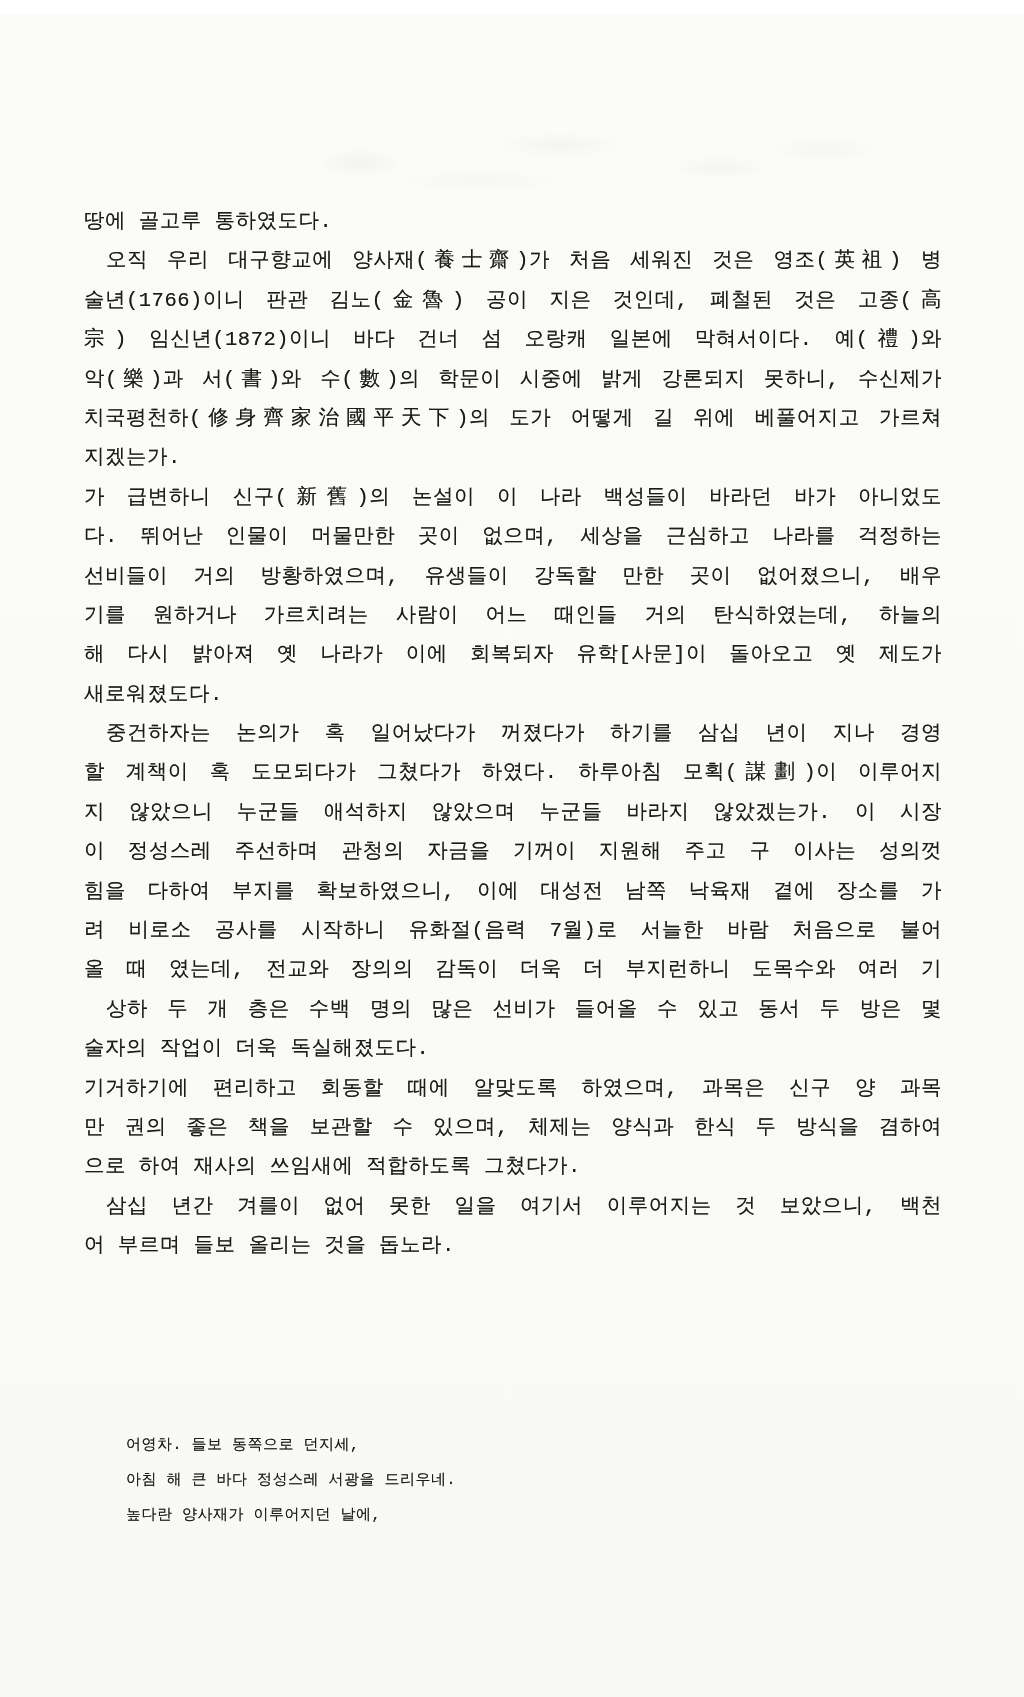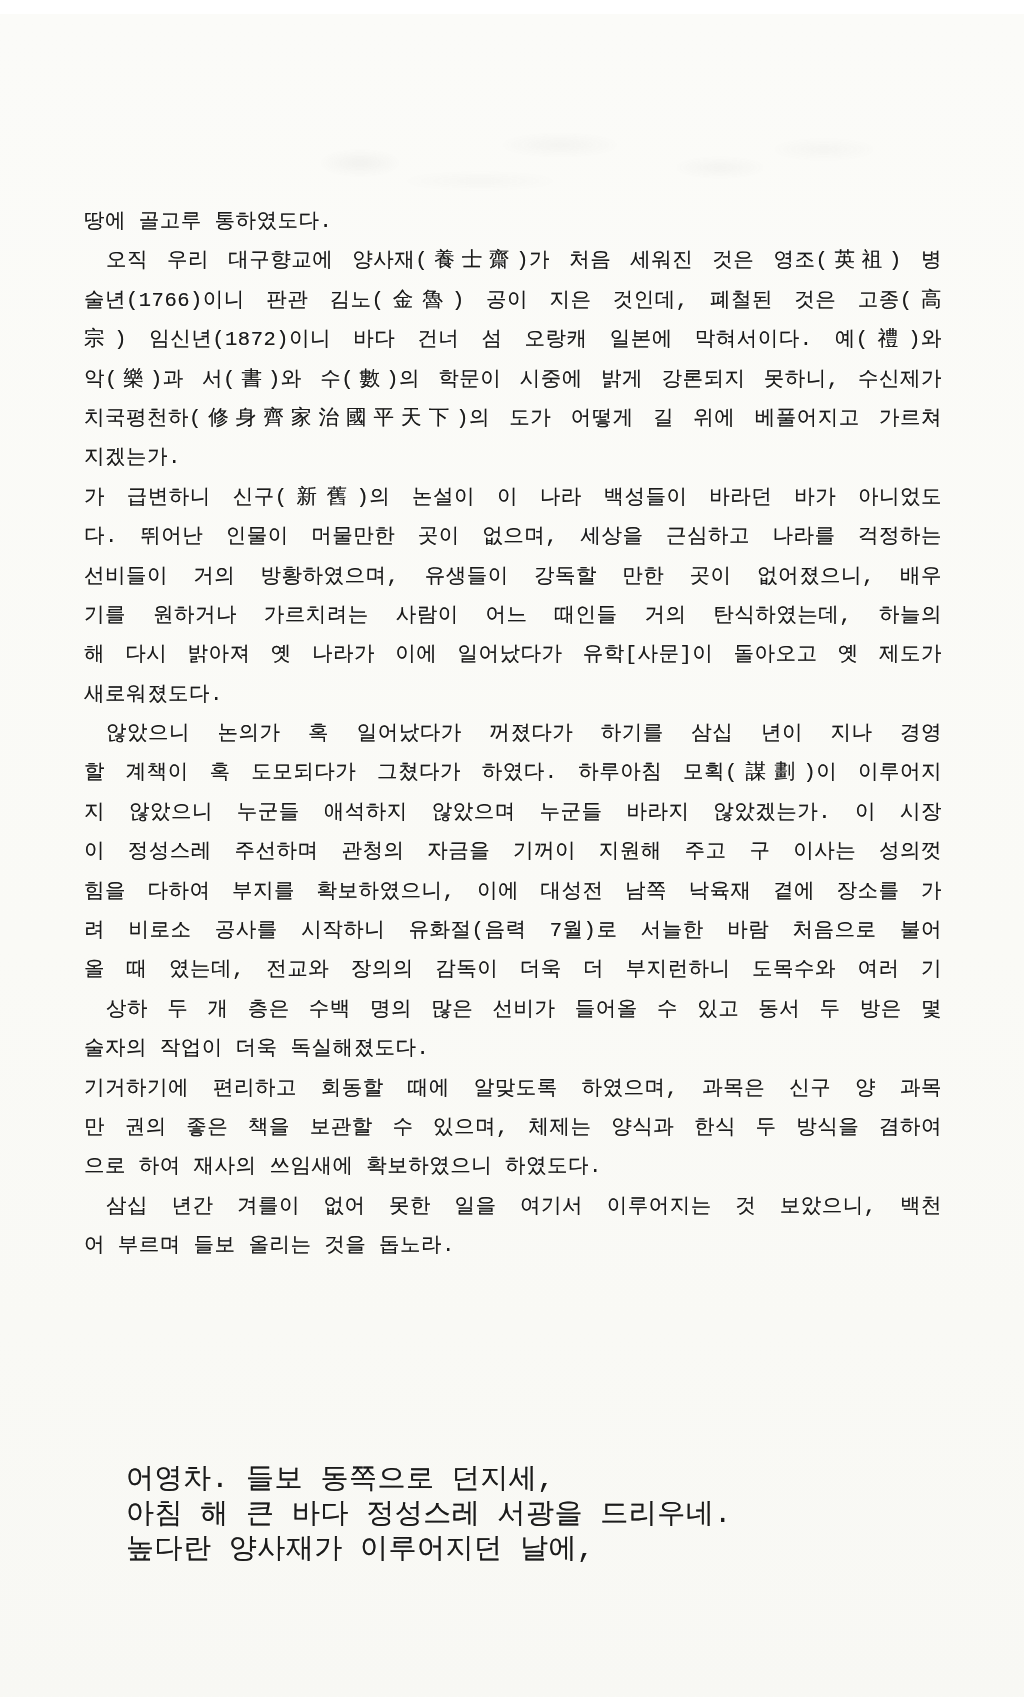--- a/index.html
+++ b/index.html
@@ -58,24 +58,24 @@
     text-align-last: justify;
   }
   .line.plain {
     text-align: left;
   }
   .line.indent {
     text-indent: 22px;
   }
   .verse-block {
     position: absolute;
-    top: 1448px;
+    top: 1414px;
     left: 126px;
     width: 700px;
-    font-size: 28px;
+    font-size: 15px;
     letter-spacing: 0.5px;
   }
   .verse-line {
     height: 35px;
     line-height: 35px;
     text-align: left;
     text-shadow: 0 0 0.5px rgba(20,20,20,0.55);
   }
 </style>
 </head>
@@ -88,34 +88,34 @@
       <div class="line justify indent">오직 우리 대구향교에 양사재(養士齋)가 처음 세워진 것은 영조(英祖) 병</div>
       <div class="line justify">술년(1766)이니 판관 김노(金魯) 공이 지은 것인데, 폐철된 것은 고종(高</div>
       <div class="line justify">宗) 임신년(1872)이니 바다 건너 섬 오랑캐 일본에 막혀서이다. 예(禮)와</div>
       <div class="line justify">악(樂)과 서(書)와 수(數)의 학문이 시중에 밝게 강론되지 못하니, 수신제가</div>
       <div class="line justify">치국평천하(修身齊家治國平天下)의 도가 어떻게 길 위에 베풀어지고 가르쳐</div>
       <div class="line plain">지겠는가.</div>
       <div class="line justify">가 급변하니 신구(新舊)의 논설이 이 나라 백성들이 바라던 바가 아니었도</div>
       <div class="line justify">다. 뛰어난 인물이 머물만한 곳이 없으며, 세상을 근심하고 나라를 걱정하는</div>
       <div class="line justify">선비들이 거의 방황하였으며, 유생들이 강독할 만한 곳이 없어졌으니, 배우</div>
       <div class="line justify">기를 원하거나 가르치려는 사람이 어느 때인들 거의 탄식하였는데, 하늘의</div>
-      <div class="line justify">해 다시 밝아져 옛 나라가 이에 일어났다가 유학[사문]이 돌아오고 옛 제도가</div>
+      <div class="line justify">해 다시 밝아져 옛 나라가 이에 회복되자 유학[사문]이 돌아오고 옛 제도가</div>
       <div class="line plain">새로워졌도다.</div>
-      <div class="line justify indent">않았으니 논의가 혹 일어났다가 꺼졌다가 하기를 삼십 년이 지나 경영</div>
+      <div class="line justify indent">중건하자는 논의가 혹 일어났다가 꺼졌다가 하기를 삼십 년이 지나 경영</div>
       <div class="line justify">할 계책이 혹 도모되다가 그쳤다가 하였다. 하루아침 모획(謀劃)이 이루어지</div>
       <div class="line justify">지 않았으니 누군들 애석하지 않았으며 누군들 바라지 않았겠는가. 이 시장</div>
       <div class="line justify">이 정성스레 주선하며 관청의 자금을 기꺼이 지원해 주고 구 이사는 성의껏</div>
       <div class="line justify">힘을 다하여 부지를 확보하였으니, 이에 대성전 남쪽 낙육재 곁에 장소를 가</div>
       <div class="line justify">려 비로소 공사를 시작하니 유화절(음력 7월)로 서늘한 바람 처음으로 불어</div>
       <div class="line justify">올 때 였는데, 전교와 장의의 감독이 더욱 더 부지런하니 도목수와 여러 기</div>
       <div class="line justify indent">상하 두 개 층은 수백 명의 많은 선비가 들어올 수 있고 동서 두 방은 몇</div>
       <div class="line plain">술자의 작업이 더욱 독실해졌도다.</div>
       <div class="line justify">기거하기에 편리하고 회동할 때에 알맞도록 하였으며, 과목은 신구 양 과목</div>
       <div class="line justify">만 권의 좋은 책을 보관할 수 있으며, 체제는 양식과 한식 두 방식을 겸하여</div>
-      <div class="line plain">으로 하여 재사의 쓰임새에 확보하였으니 하였도다.</div>
+      <div class="line plain">으로 하여 재사의 쓰임새에 적합하도록 그쳤다가.</div>
       <div class="line justify indent">삼십 년간 겨를이 없어 못한 일을 여기서 이루어지는 것 보았으니, 백천</div>
       <div class="line plain">어 부르며 들보 올리는 것을 돕노라.</div>
     </main>
   <div class="verse-block" id="verse-block">
       <div class="verse-line">어영차. 들보 동쪽으로 던지세,</div>
       <div class="verse-line">아침 해 큰 바다 정성스레 서광을 드리우네.</div>
       <div class="verse-line">높다란 양사재가 이루어지던 날에,</div>
     </div>
 </div>
 

